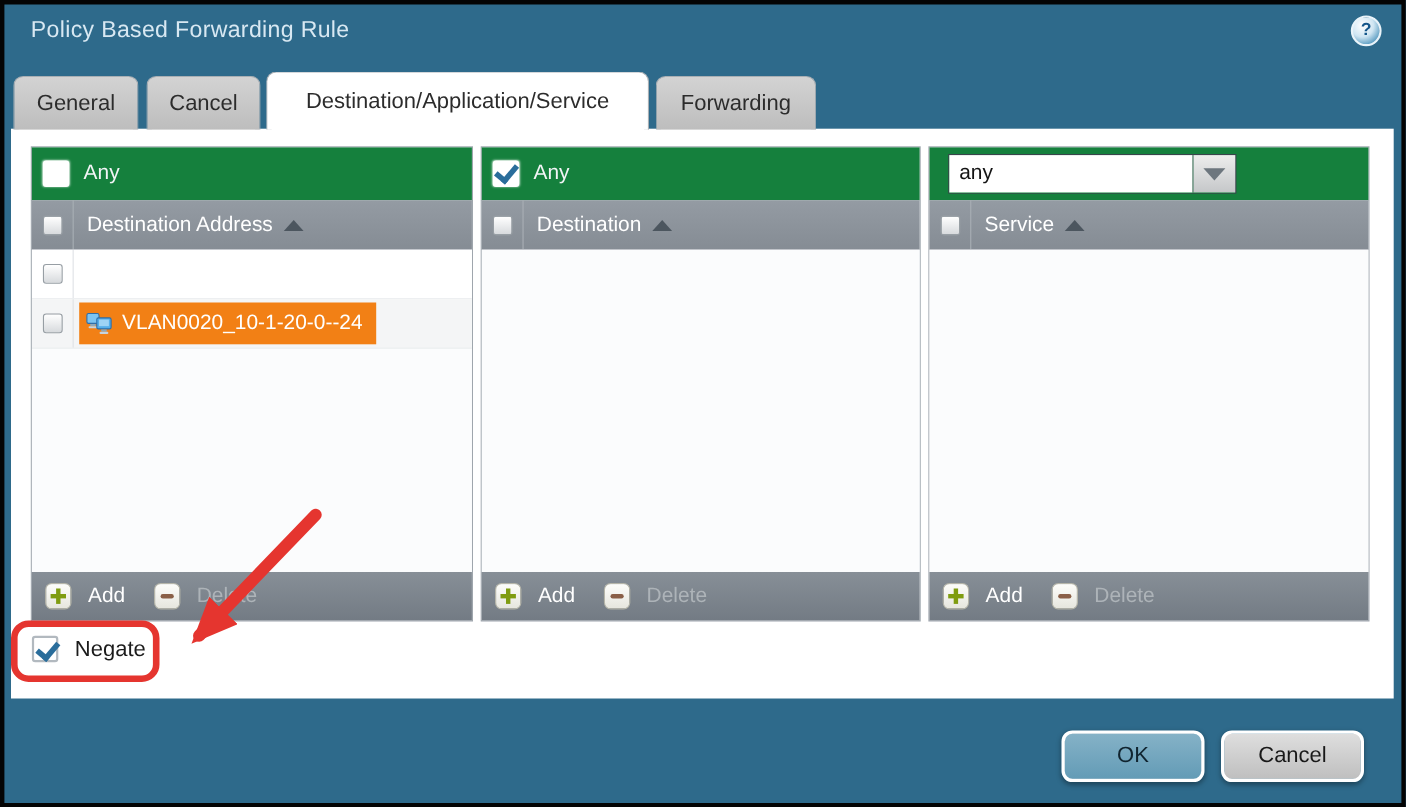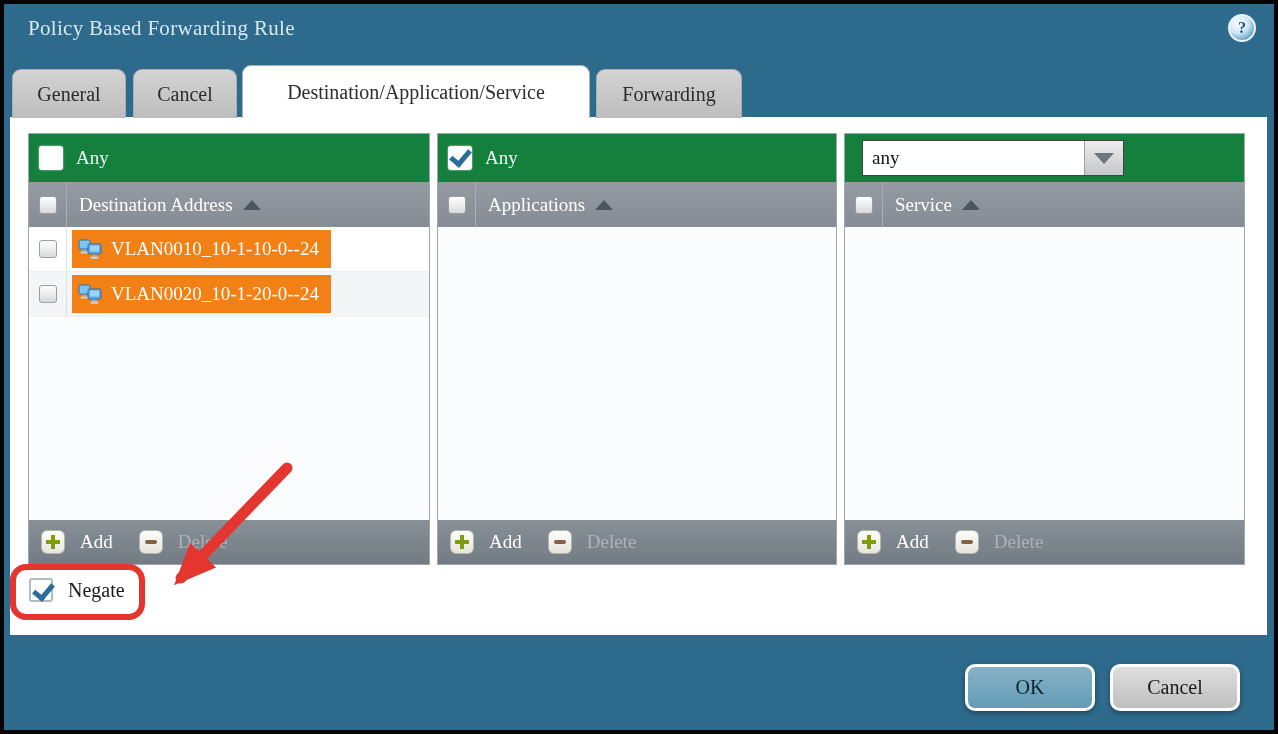--- a/index.html
+++ b/index.html
@@ -1,19 +1,19 @@
 <!DOCTYPE html>
 <html><head>
 <meta charset="utf-8">
 <style>
   html,body { margin:0; padding:0; background:#000; }
   .stage {
     position:relative; width:1278px; height:734px; background:#2e6a8b;
     box-shadow: inset 0 0 0 4px #040404;
-    font-family:Liberation Serif, serif; overflow:hidden;
+    font-family:Liberation Sans, sans-serif; overflow:hidden;
   }
   
   .title { position:absolute; left:28px; top:16px; font-size:21px; color:#d8e8f2; letter-spacing:.3px; }
   .help {
     position:absolute; left:1228px; top:14px; width:28px; height:28px; border-radius:50%;
     background:radial-gradient(circle at 35% 30%, #ffffff 0%, #cfe5f2 45%, #6aa6c8 75%, #2a6e97 100%);
     border:2px solid #e9f3f9; box-sizing:border-box; color:#14568a; font-weight:bold; font-size:16px;
     display:flex; align-items:center; justify-content:center;
   }
   
@@ -109,32 +109,20 @@
             <span class="cb cb18"></span>
           </span>
         <span class="hdr-label">Destination Address</span>
         <span class="sort-up"></span>
       </div>
       <div class="list">
         <div class="row">
           <span class="row-cbcell">
               <span class="cb cb18"></span>
             </span>
-          <span class="pill">
-            <svg width="25" height="22" viewBox="0 0 25 22">
-              <rect x="1" y="2" width="11" height="9" rx="1.5" fill="#7cc4f2" stroke="#2d6da8"></rect>
-              <rect x="4" y="11.5" width="5" height="2" fill="#8fa9bb"></rect>
-              <rect x="2.5" y="13.5" width="8" height="2" rx="1" fill="#c7d4de"></rect>
-              <rect x="10" y="6" width="13" height="10" rx="1.5" fill="#55aeea" stroke="#2d6da8"></rect>
-              <rect x="12" y="7.5" width="9" height="6" fill="#9ed3f5"></rect>
-              <rect x="14" y="16.5" width="5" height="2" fill="#8fa9bb"></rect>
-              <rect x="12.5" y="18.5" width="8" height="2.2" rx="1" fill="#c7d4de"></rect>
-            </svg>
-            <span>VLAN0010_10-1-10-0--24</span>
-          </span>
         </div>
         <div class="row alt">
           <span class="row-cbcell">
               <span class="cb cb18"></span>
             </span>
           <span class="pill">
             <svg width="25" height="22" viewBox="0 0 25 22">
               <rect x="1" y="2" width="11" height="9" rx="1.5" fill="#7cc4f2" stroke="#2d6da8"></rect>
               <rect x="4" y="11.5" width="5" height="2" fill="#8fa9bb"></rect>
               <rect x="2.5" y="13.5" width="8" height="2" rx="1" fill="#c7d4de"></rect>
@@ -161,21 +149,21 @@
 
     <div class="col col2">
       <div class="anybar">
         <span class="cb cb24 checked"></span>
         <span class="anylabel">Any</span>
       </div>
       <div class="hdr">
         <span class="hdr-cbcell">
             <span class="cb cb18"></span>
           </span>
-        <span class="hdr-label">Applications</span>
+        <span class="hdr-label">Destination</span>
         <span class="sort-up"></span>
       </div>
       <div class="list"></div>
       <div class="foot">
         <span class="action">
           <span class="iconbox plus"></span>
           <span>Add</span>
         </span>
         <span class="action">
           <span class="iconbox minus"></span>

